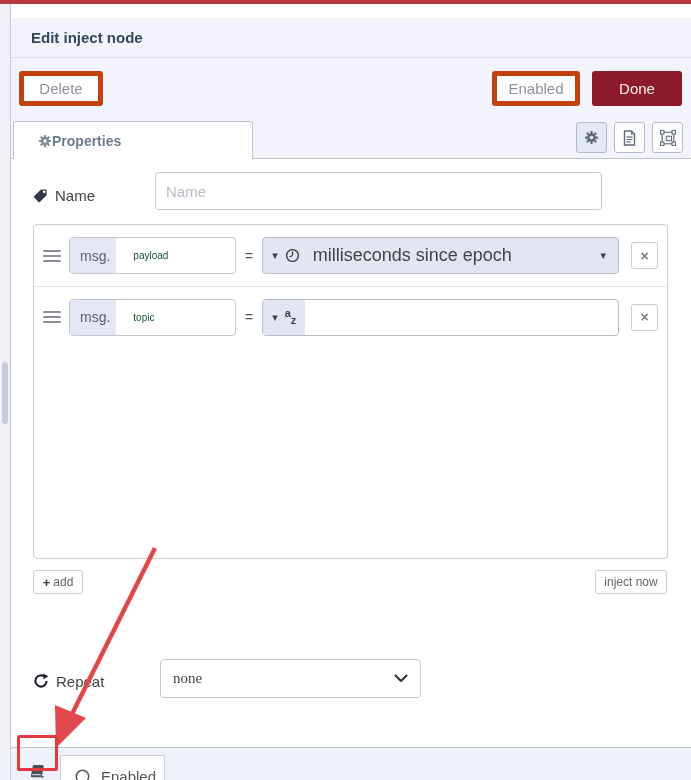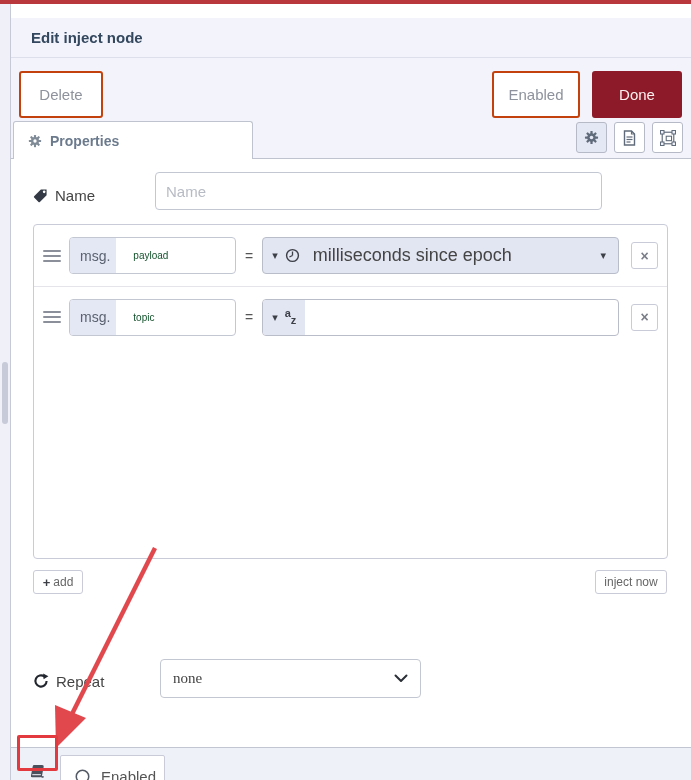--- a/index.html
+++ b/index.html
@@ -13,28 +13,28 @@
   .tray-grip { position:absolute; left:2px; top:358px; width:6px; height:62px; background:#c7cad8; border-radius:3px; }
 
   .tray { position:absolute; left:11px; top:4px; width:680px; height:776px;margin-top:14px; }
 
   
   .hdr { position:absolute; left:0; top:0; width:100%; height:40px; background:#f3f4fb; border-bottom:1px solid #dde0ea; }
   .hdr-title { position:absolute; left:20px; top:0; line-height:40px; font-size:15px; font-weight:bold; color:#33475e; }
 
   
   .btnbar { position:absolute; left:0; top:40px; width:100%; height:60px; background:#f3f4fb; }
-  .btn { position:absolute; top:13px; height:47px; background:#fff; border:2px solid #c2410c; border-radius:3px; font-size:15px; color:#8d929c; text-align:center; cursor:pointer; font-family:inherit; }
+  .btn { position:absolute; top:13px; height:35px; background:#fff; border:5px solid #c2410c; border-radius:3px; font-size:15px; color:#8d929c; text-align:center; cursor:pointer; font-family:inherit; }
   .btn-delete { left:8px; width:84px; }
   .btn-cancel { left:481px; width:88px; }
   .btn-done { left:581px; width:90px; background:#8C1A28; border-color:#8C1A28; color:#fbf0f0; }
 
   
   .tabrow { position:absolute; left:0; top:100px; width:100%; height:41px; background:#f3f4fb; border-bottom:1px solid #bfc3cf; }
-  .tab { position:absolute; left:2px; top:3px; width:240px; height:38px; background:#fff; border:1px solid #bfc3cf; border-bottom:none; border-radius:3px 3px 0 0; display:flex; align-items:center; gap:8px; padding-left:14px; font-size:14px; font-weight:bold; color:#6b7a8d; cursor:pointer; }
+  .tab { position:absolute; left:2px; top:3px; width:240px; height:38px; background:#fff; border:1px solid #bfc3cf; border-bottom:none; border-radius:3px 3px 0 0; display:flex; align-items:center; padding-left:24px; font-size:14px; font-weight:bold; color:#6b7a8d; cursor:pointer; }
   .tab-btns { position:absolute; right:8px; top:4px; display:flex; gap:7px; }
   .icon-btn { width:31px; height:31px; background:#fff; border:1px solid #b6bac6; border-radius:3px; display:flex; align-items:center; justify-content:center; cursor:pointer; }
   .icon-btn.active { background:#e4e7f4; }
 
   
   .label-row { position:absolute; display:flex; align-items:center; gap:7px; font-size:15px; color:#444; }
   .name-label { left:22px; top:162px; height:30px; }
   .name-input { position:absolute; left:144px; top:154px; width:447px; height:38px; border:1px solid #c3c7d2; border-radius:4px; font-size:15px; padding:0 10px; color:#444; font-family:inherit; outline:none; }
   .name-input::placeholder { color:#b7bbc4; }
 

